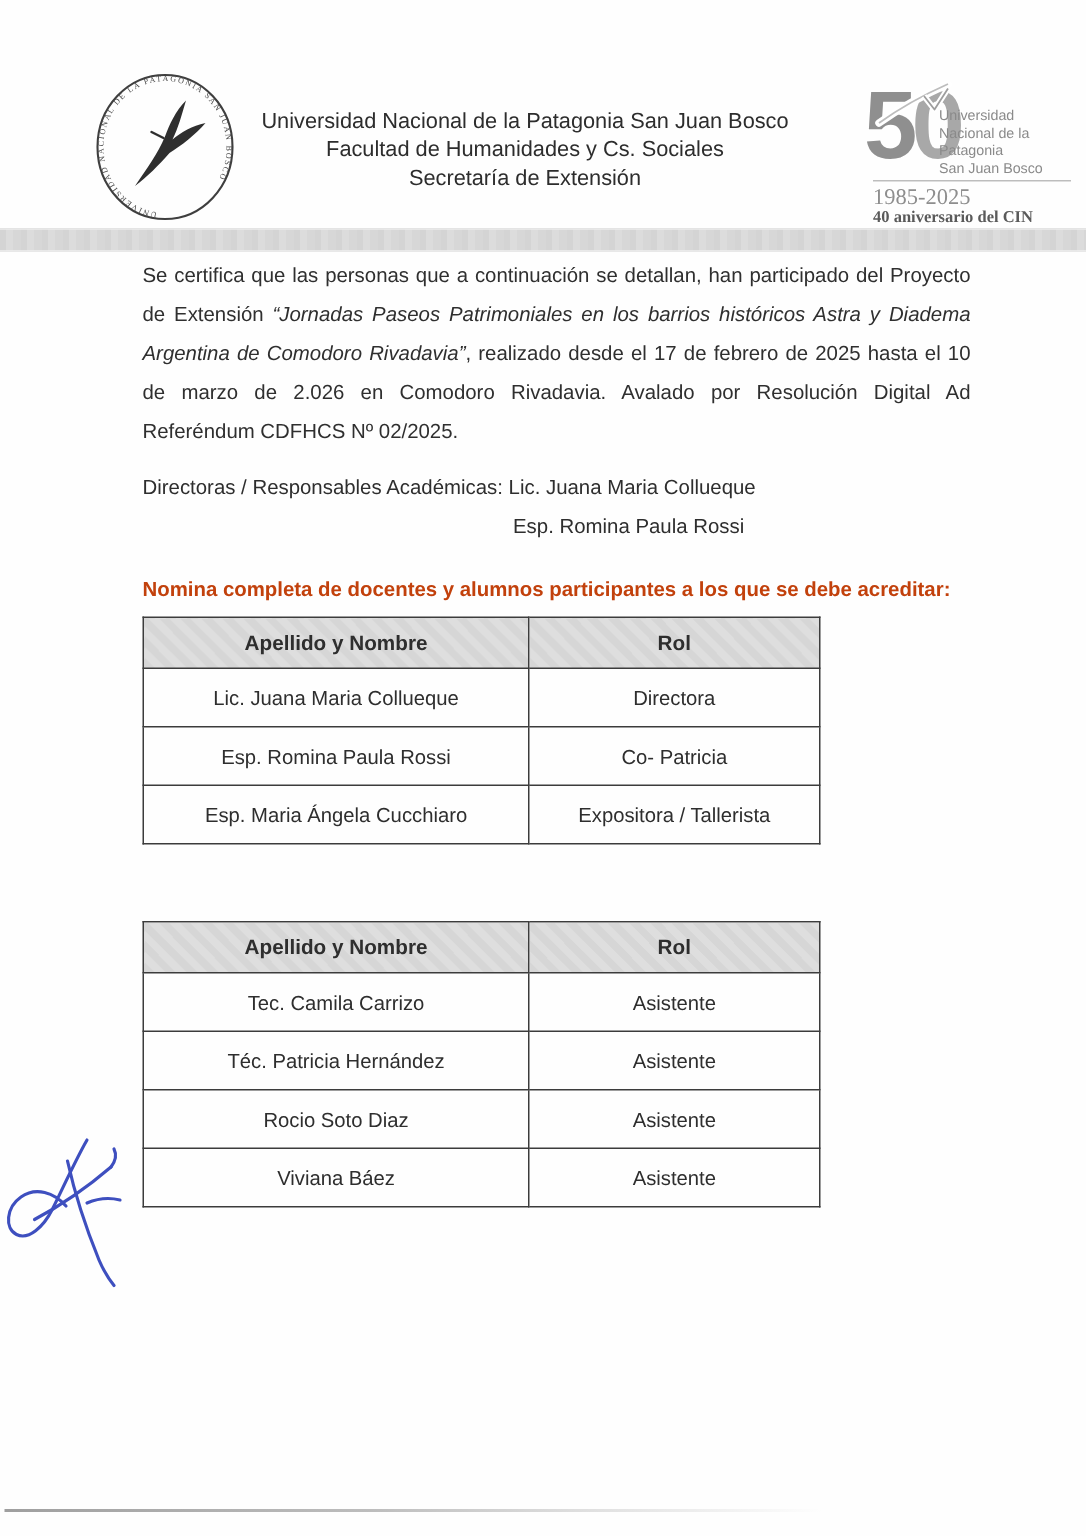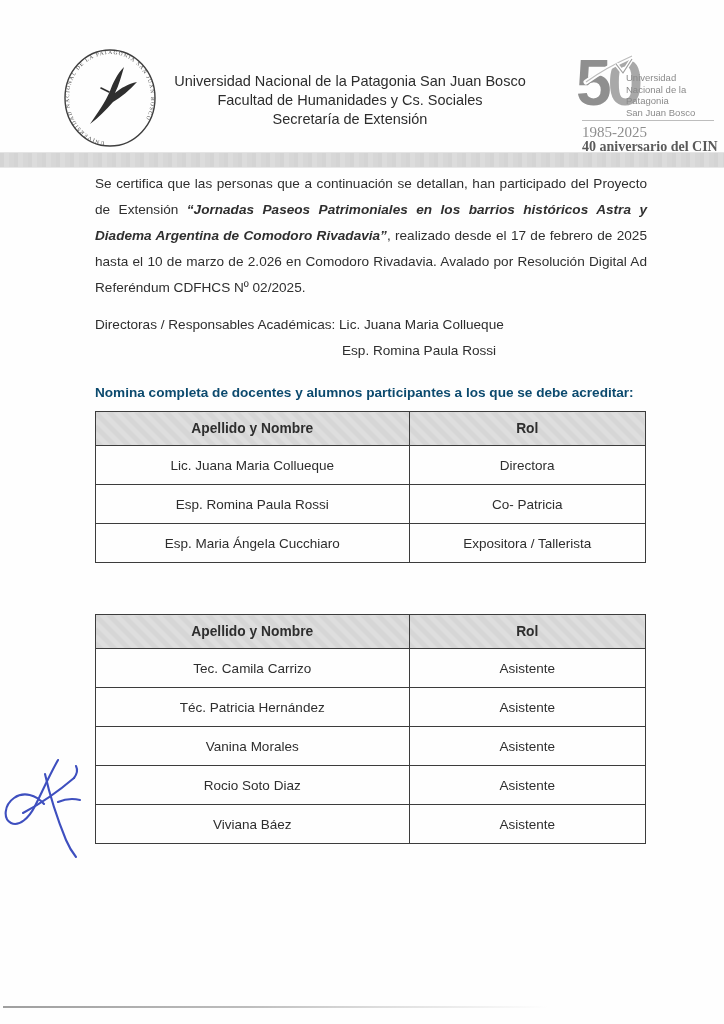--- a/index.html
+++ b/index.html
@@ -29,50 +29,50 @@
     position: absolute; left: 50px; top: 20px;
     font-size: 9.5px; line-height: 11.5px; color: #8a8a8a;
   }
   .anniv-rule { position: absolute; left: 6px; top: 68px; width: 132px; border-top: 1px solid #bdbdbd; }
   .anniv-years {
     position: absolute; left: 6px; top: 72px;
     font-family: "Liberation Serif", serif; font-size: 15px; color: #8e8e8e;
   }
   .anniv-caption {
     position: absolute; left: 6px; top: 87px;
-    font-family: "Liberation Serif", serif; font-size: 14px; font-weight: bold; color: #5a5a5a;
+    font-family: "Liberation Serif", serif; font-size: 11px; font-weight: bold; color: #5a5a5a;
   }
 
   
   .band {
     position: absolute; left: 0; top: 152px; width: 724px; height: 14px;
     background: repeating-linear-gradient(90deg, #d4d4d4 0 4px, #dcdcdc 4px 9px, #d7d7d7 9px 14px);
     border-top: 1px solid #e4e4e4; border-bottom: 1px solid #e8e8e8;
   }
 
   
   .cert-par {
     position: absolute; left: 95px; top: 171px; width: 552px;
     font-size: 13.6px; line-height: 26px; text-align: justify; color: #2f2f2f;
   }
-  .seg-bold-italic { font-weight: bold; font-style: italic; }
+  .seg-bold-italic { font-weight: normal; font-style: italic; }
   .directors {
     position: absolute; left: 95px; top: 312px; width: 552px;
     font-size: 13.6px; line-height: 26px;
   }
   .directors .lbl { font-weight: normal; }
   .director-line2 { margin-left: 247px; }
   .roster-heading {
     position: absolute; left: 95px; top: 385px; width: 560px;
-    font-size: 13.6px; font-weight: bold; color: #0c4a6e;
+    font-size: 13.6px; font-weight: bold; color: #c2410c;
   }
 
   
   table.roster {
-    position: absolute; left: 95px; width: 551px;
+    position: absolute; left: 95px; width: 452px;
     border-collapse: collapse; table-layout: fixed;
     font-size: 13.5px; color: #2e2e2e;
   }
   #table-0 { top: 411px; }
   #table-1 { top: 614px; }
   table.roster th, table.roster td {
     border: 1.6px solid #3c3c3c; text-align: center; vertical-align: middle;
     overflow: hidden; white-space: nowrap;
   }
   table.roster th {
@@ -188,24 +188,20 @@
       <tbody>
         <tr>
           <td>Tec. Camila Carrizo</td>
           <td>Asistente</td>
         </tr>
         <tr>
           <td>Téc. Patricia Hernández</td>
           <td>Asistente</td>
         </tr>
         <tr>
-          <td>Vanina Morales</td>
-          <td>Asistente</td>
-        </tr>
-        <tr>
           <td>Rocio Soto Diaz</td>
           <td>Asistente</td>
         </tr>
         <tr>
           <td>Viviana Báez</td>
           <td>Asistente</td>
         </tr>
       </tbody>
   </table>
 

